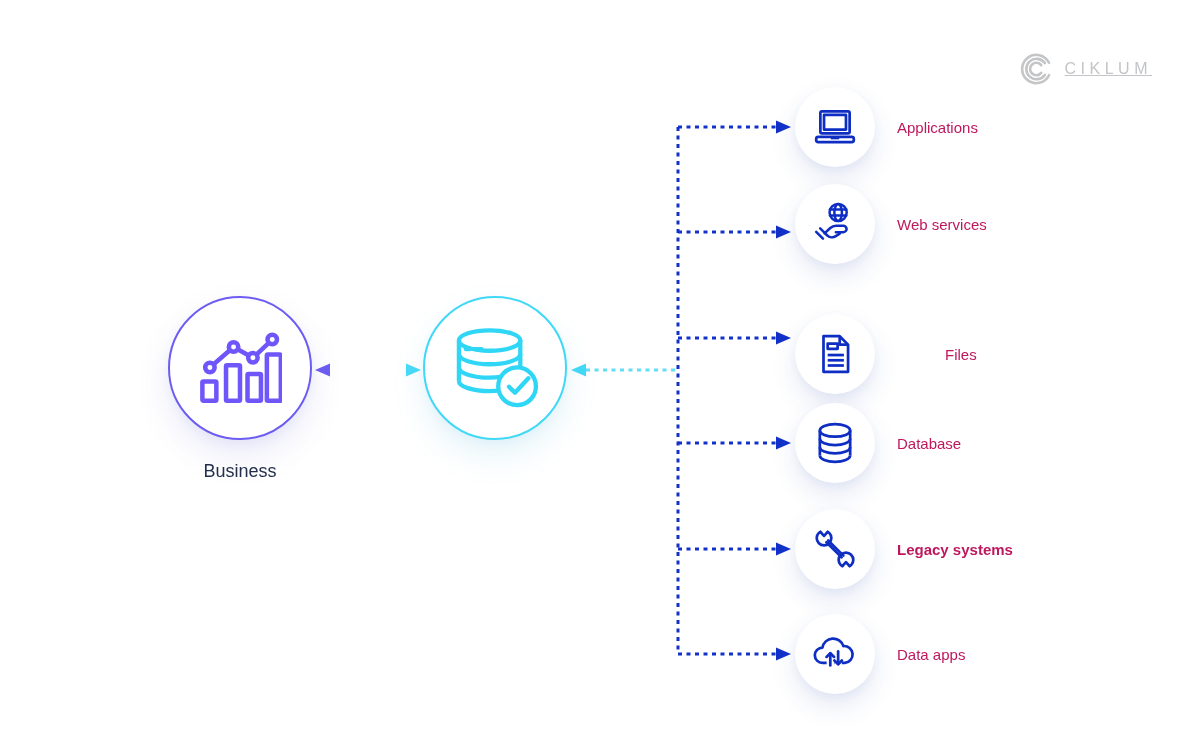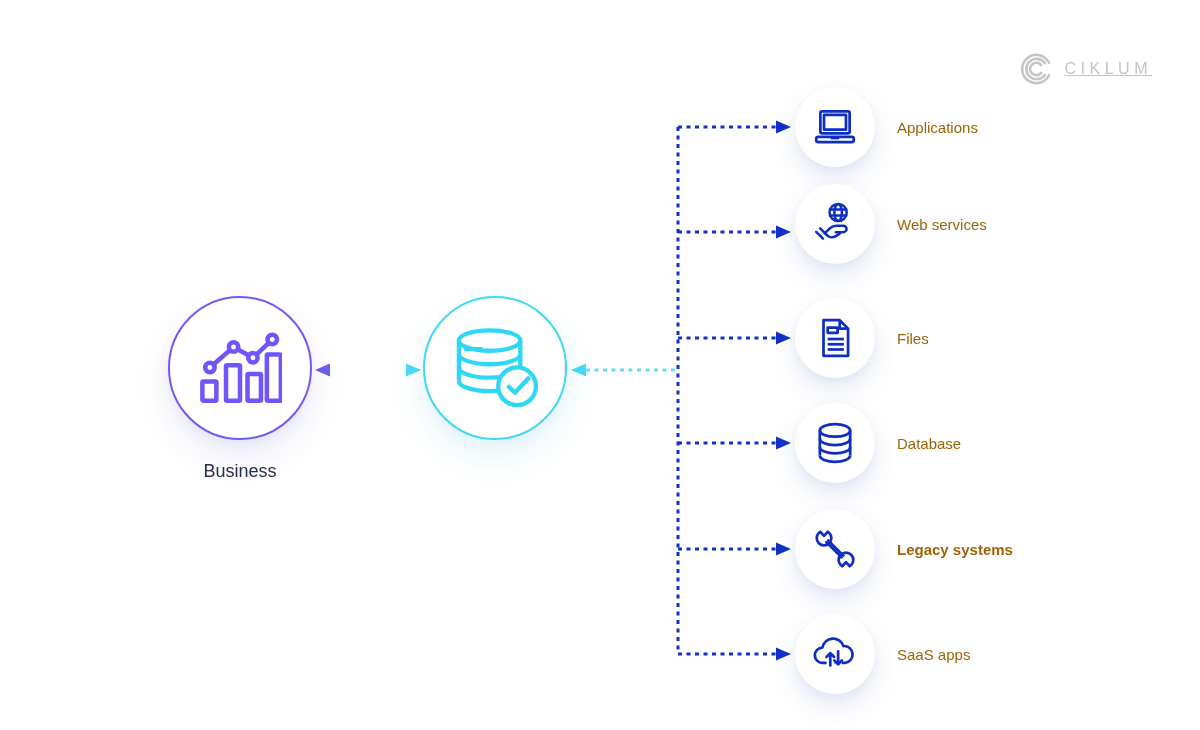--- a/index.html
+++ b/index.html
@@ -30,25 +30,25 @@
   .bi-label { left: 130px; }
   .dp-label { left: 385px; }
 
   
   .source-row { position: absolute; left: 795px; display: flex; align-items: center; }
   .source-circle {
     width: 80px; height: 80px; border-radius: 50%; background: #ffffff; flex: 0 0 80px;
     display: flex; align-items: center; justify-content: center;
     box-shadow: 0 12px 26px rgba(45, 75, 170, 0.12), 0 3px 8px rgba(45, 75, 170, 0.05);
   }
-  .source-label { margin-left: 22px; font-size: 15px; color: #a16207; white-space: nowrap; }
+  .source-label { margin-left: 22px; font-size: 15px; color: #be185d; white-space: nowrap; }
 
   .row-0 { top: 87px; }
   .row-1 { top: 184px; }
-  .row-2 { top: 298px; }
+  .row-2 { top: 314px; gap: 48px; }
   .row-3 { top: 403px; }
   .row-4 { top: 509px; font-weight: bold; }
   .row-5 { top: 614px; }
 </style>
 </head>
 <body>
 
 <div class="canvas">
 
   <svg class="connectors" viewBox="0 0 1200 730">
@@ -218,16 +218,16 @@
           <path d="M25 19.5 V31.5"></path>
         </g>
         <g stroke="#0e2ec3" stroke-width="2.6">
           <path d="M17.5 33 V21.5"></path>
           <path d="M13.9 24.8 L17.5 21.2 L21.1 24.8"></path>
           <path d="M25 19.5 V31.5"></path>
           <path d="M21.4 28.2 L25 31.8 L28.6 28.2"></path>
         </g>
       </svg>
     </div>
-    <span class="source-label">SaaS apps</span>
+    <span class="source-label">Data apps</span>
   </div>
 
 </div>
 
 </body></html>

